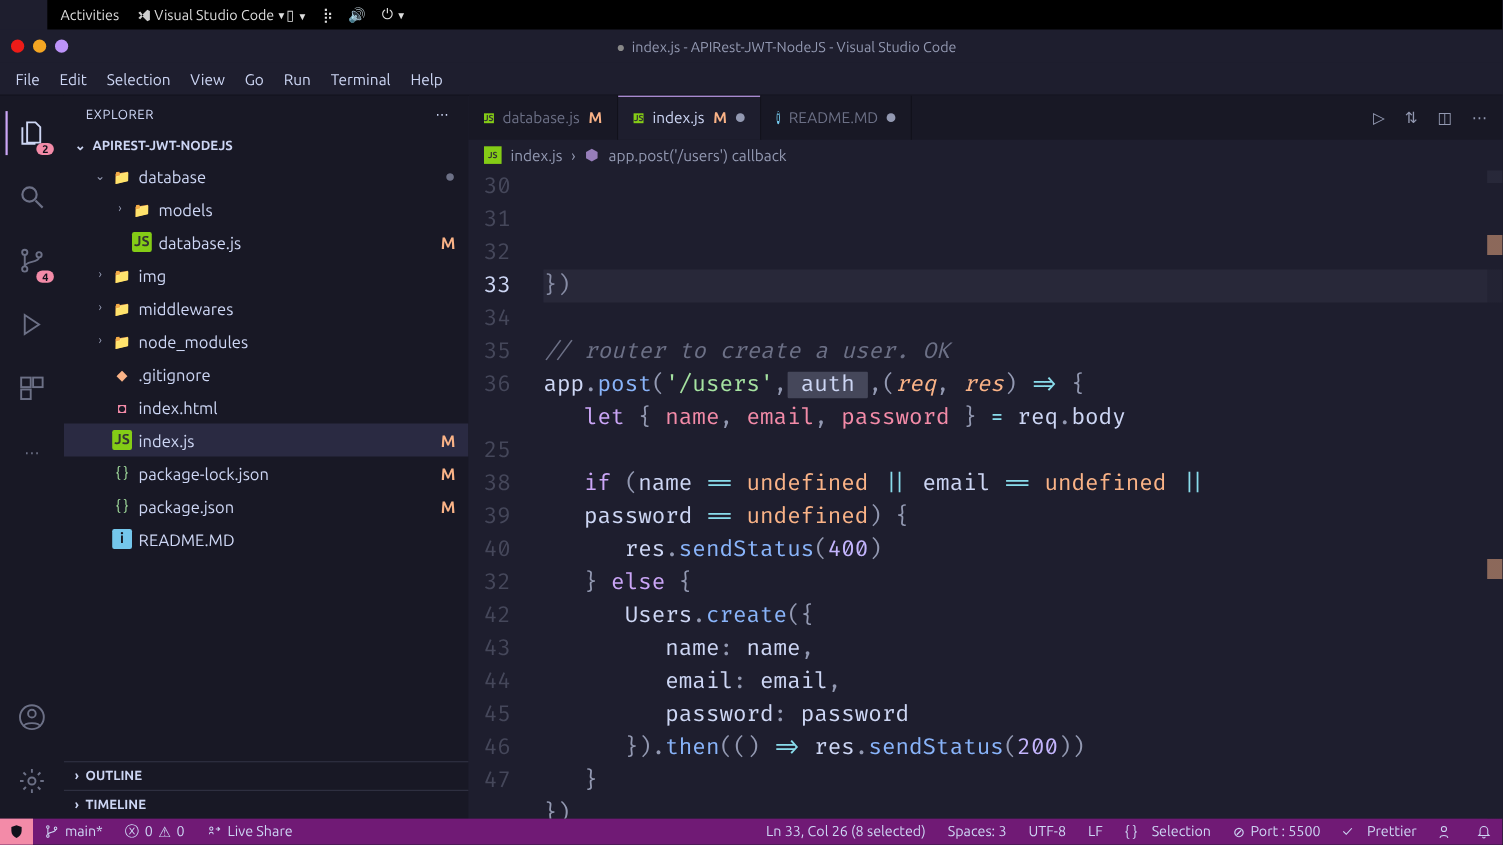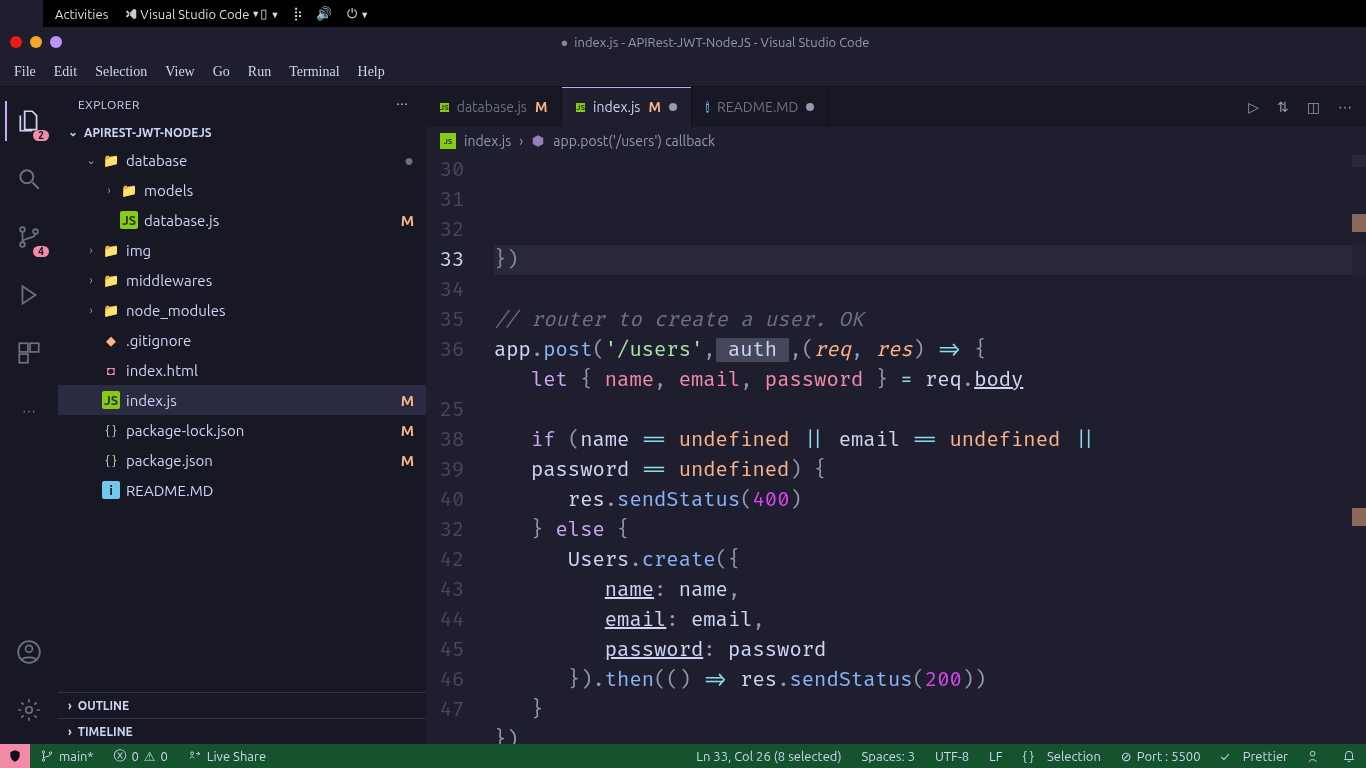--- a/index.html
+++ b/index.html
@@ -31,21 +31,21 @@
 .dot.r { background: #ed1c18; } .dot.y { background: #f5a623; } .dot.p { background: #bd93f9; }
 .titlebar .title { flex: 1; text-align: center; }
 .titlebar .mod-dot { color: #888; margin-right: 6px; }
 
 .menubar {
   height: 30px; background: #1e1e2e;
   display: flex; align-items: center; padding: 0 6px; gap: 2px;
   color: #cdd6f4; font-size: 14px;
   border-bottom: 1px solid #11111b;
 }
-.menubar span { padding: 4px 8px; font-family: Liberation Serif, serif; }
+.menubar span { padding: 4px 8px; }
 
 .main { display: flex; height: calc(768px - 27px - 30px - 30px - 24px); }
 
 .activity {
   width: 58px; background: #181825;
   display: flex; flex-direction: column; align-items: center;
   padding-top: 10px; gap: 10px; position: relative;
 }
 .act-item { width: 48px; height: 48px; display: flex; align-items: center; justify-content: center;
   color: #6c7086; position: relative; }
@@ -96,32 +96,32 @@
 .gutter { width: 68px; text-align: center; color: #45475a; padding-right: 16px; user-select: none; }
 .gutter .cur { color: #cdd6f4; }
 .lines { flex: 1; white-space: pre; color: #cdd6f4; position: relative; }
 .hl-line { position: absolute; left: 0; right: 0; height: 30px; background: rgba(88,91,112,0.18); }
 .tk-comment { color: #6c7086; font-style: italic; }
 .tk-kw { color: #cba6f7; }
 .tk-fn { color: #89b4fa; }
 .tk-str { color: #a6e3a1; }
 .tk-var { color: #f38ba8; }
 .tk-param { color: #fab387; font-style: italic; }
-.tk-prop { color: #cdd6f4; text-decoration: underline; }
-.tk-num { color: #d946ef; }
+.tk-prop { color: #cdd6f4; }
+.tk-num { color: #c4b5fd; }
 .tk-op { color: #89dceb; }
 .tk-punc { color: #9399b2; }
 .tk-bool { color: #fab387; }
 .tk-ident { color: #cdd6f4; }
 .sel { background: #45475a; border-radius:1px; }
 
 .minimap { position:absolute; right:0; top:68px; bottom:0; width:14px;
   background: linear-gradient(#313244 2%, #1e1e2e 2% 10%, #fab387 10% 13%, #1e1e2e 13% 60%, #fab387 60% 63%, #1e1e2e 63%); opacity:0.5; }
 
-.status { height: 24px; background: #14532d; display: flex; align-items: center;
+.status { height: 24px; background: #701a75; display: flex; align-items: center;
   font-size: 13px; color: #cdd6f4; }
 .status .err-block { background: #f38ba8; color: #11111b; height: 100%;
   display: flex; align-items: center; padding: 0 8px; }
 .status .seg { padding: 0 10px; display: flex; align-items: center; gap: 5px; }
 .status .spacer { flex: 1; }
 svg { display: block; }
 </style>
 </head>
 <body>
 

